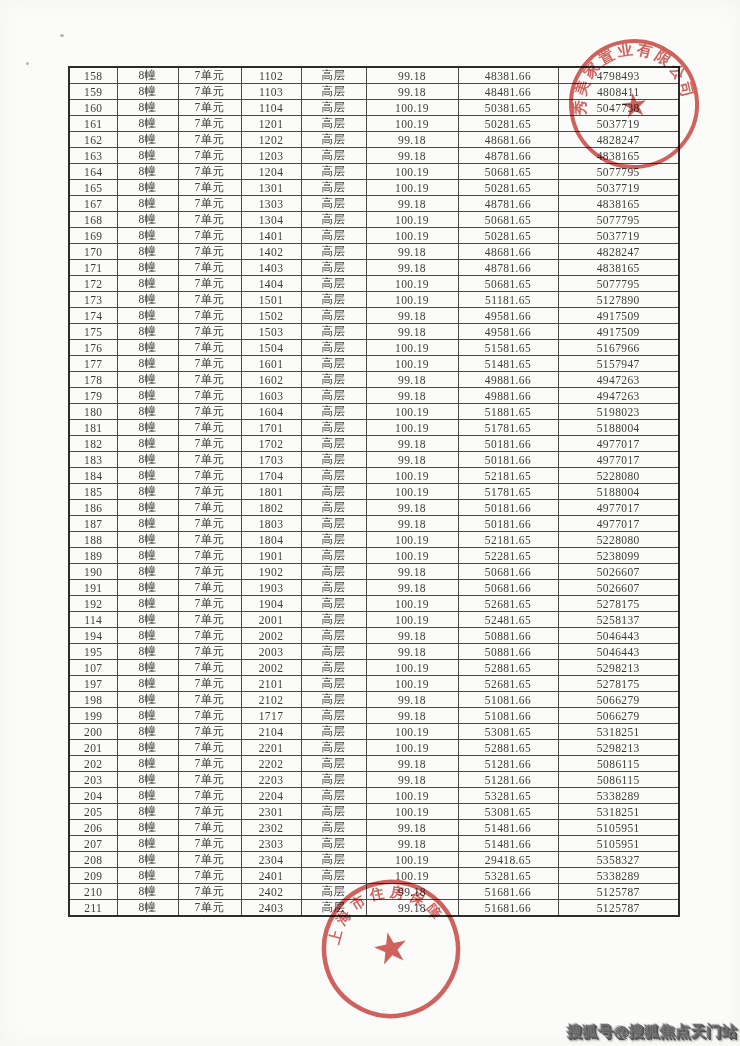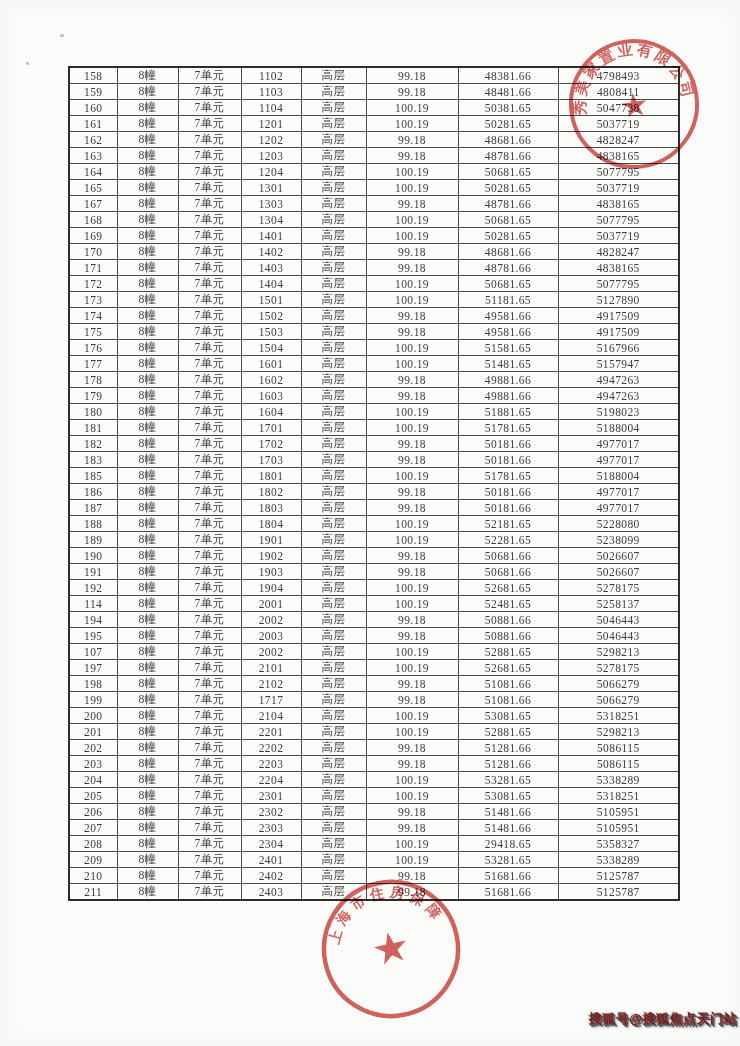--- a/index.html
+++ b/index.html
@@ -37,24 +37,24 @@
   
   .stamp{position:absolute;mix-blend-mode:multiply;opacity:.82;}
   .stamp-company{left:565px;top:35px;transform:rotate(-8deg);}
   .stamp-gov{left:317px;top:875px;transform:rotate(-12deg);}
   .stamp-ring{fill:none;stroke:var(--stamp-color,#c9403c);}
   .stamp-text{fill:var(--stamp-color,#c9403c);font-family:"Liberation Serif","DejaVu Serif",serif;font-weight:bold;}
   .stamp-star{fill:var(--stamp-color,#c9403c);}
 
   
   .watermark{
-    position:absolute;right:3px;bottom:18px;
+    position:absolute;right:3px;bottom:5px;
     font-family:"Liberation Sans","DejaVu Sans",sans-serif;
-    font-weight:bold;font-size:13px;letter-spacing:0.5px;
-    color:#7f1d1d;
+    font-weight:bold;font-size:15px;letter-spacing:0.5px;
+    color:#737373;
     text-shadow:1px 1px 0 #5a5a5a,2px 2px 0 #4e4e4e,3px 3px 2px rgba(60,60,60,.55),-1px -1px 0 rgba(130,130,130,.35);
   }
 </style>
 </head>
 <body>
 
 <div class="page">
 
   <div class="speck speck1"></div>
   <div class="speck speck2"></div>
@@ -315,20 +315,30 @@
           <td>183</td>
           <td>8幢</td>
           <td>7单元</td>
           <td>1703</td>
           <td>高层</td>
           <td>99.18</td>
           <td>50181.66</td>
           <td>4977017</td>
         </tr>
         <tr>
+          <td>184</td>
+          <td>8幢</td>
+          <td>7单元</td>
+          <td>1704</td>
+          <td>高层</td>
+          <td>100.19</td>
+          <td>52181.65</td>
+          <td>5228080</td>
+        </tr>
+        <tr>
           <td>185</td>
           <td>8幢</td>
           <td>7单元</td>
           <td>1801</td>
           <td>高层</td>
           <td>100.19</td>
           <td>51781.65</td>
           <td>5188004</td>
         </tr>
         <tr>

